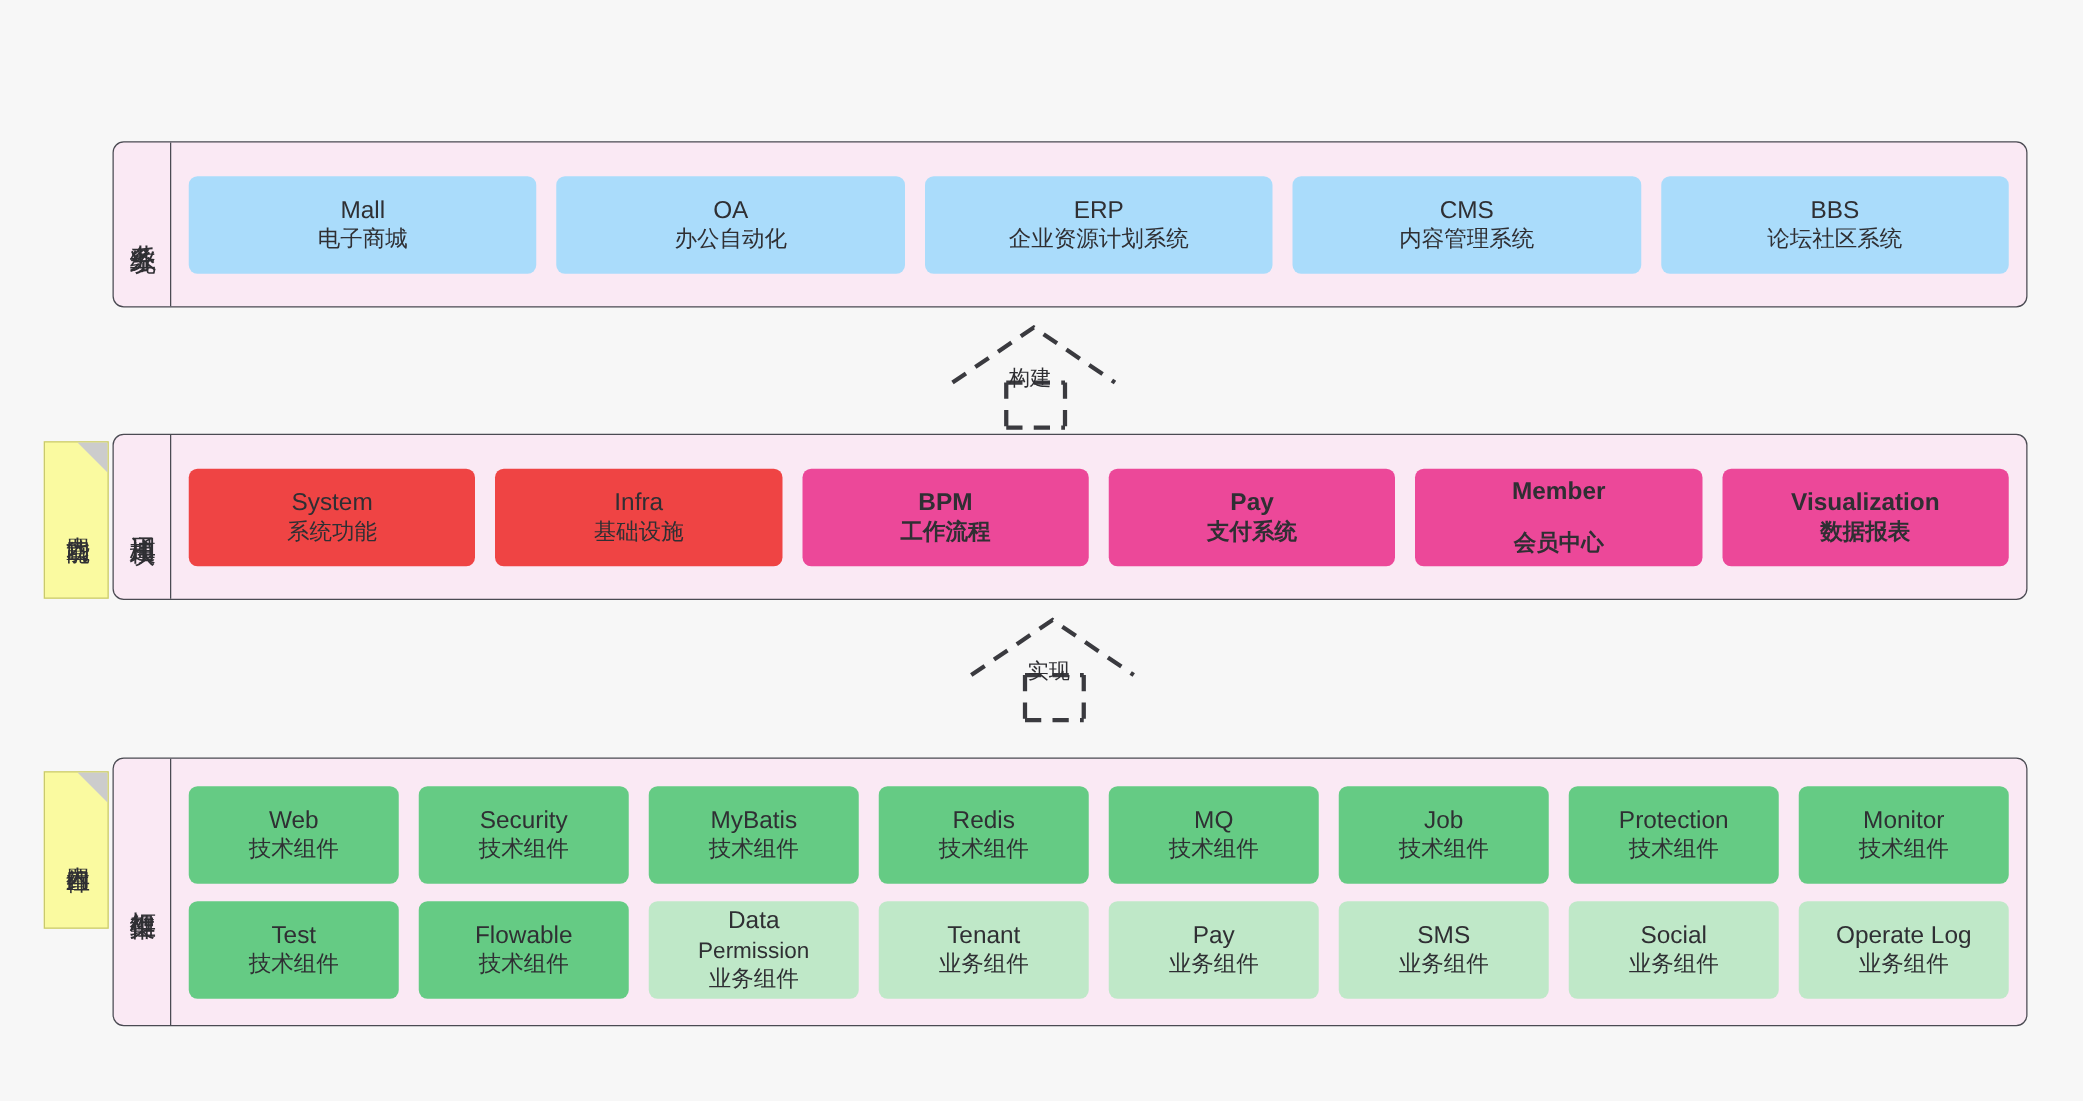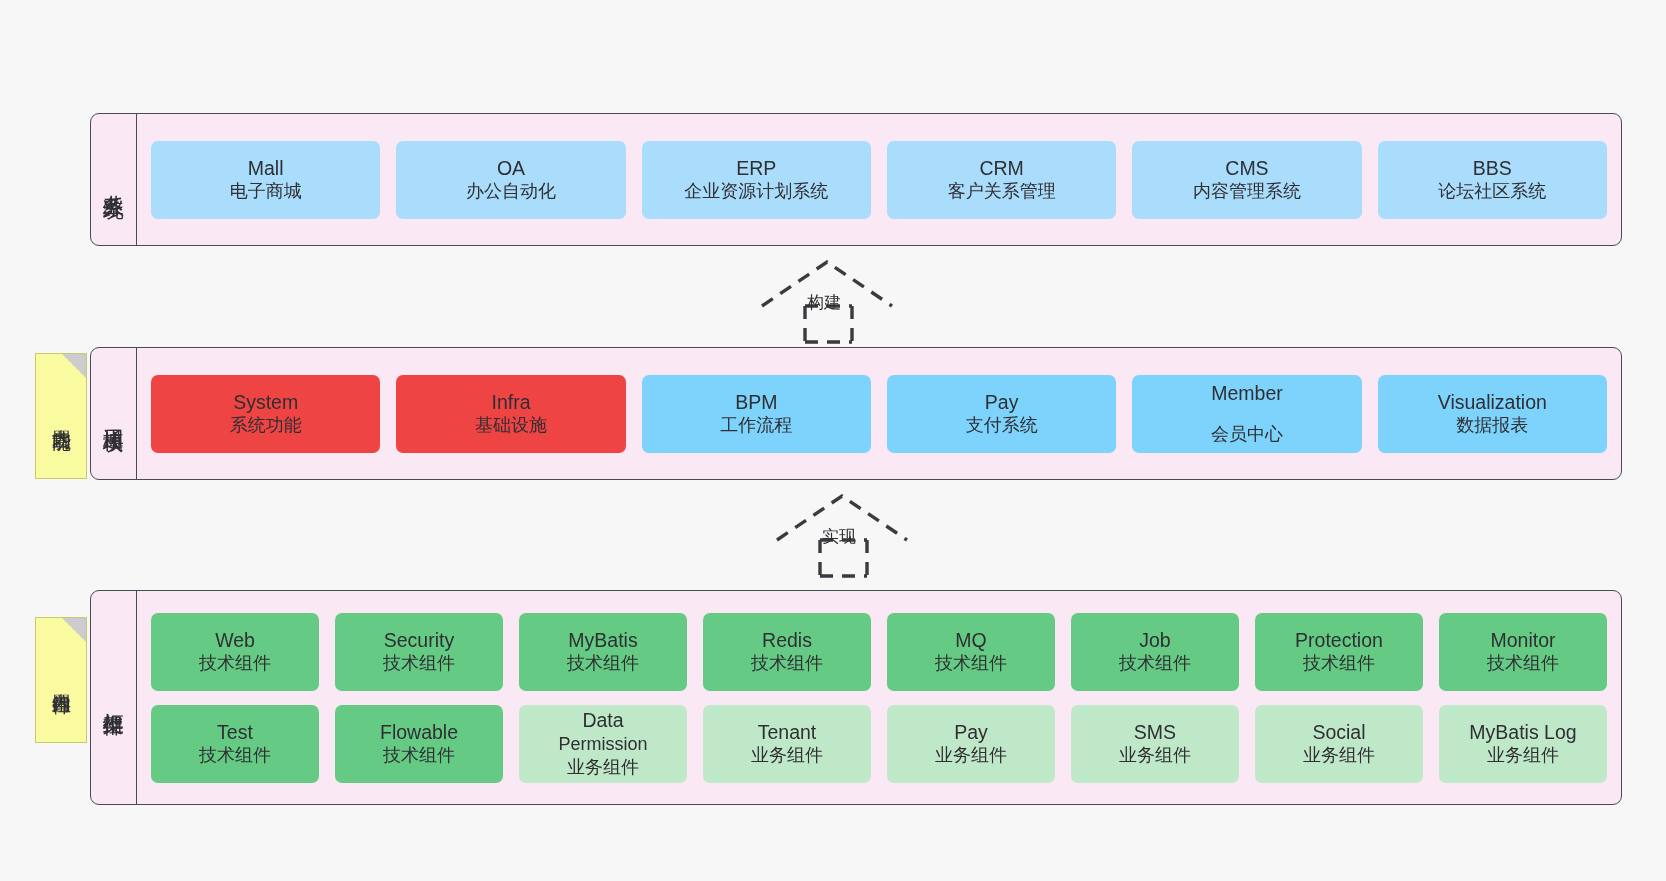--- a/index.html
+++ b/index.html
@@ -65,21 +65,21 @@
     line-height:1.28;
     padding:6px 4px;
     box-sizing:border-box;
   }
   .card .t1{font-size:19.5px;}
   .card .t2{font-size:18px;}
   .card .t3{font-size:18px;text-align:right;}
 
   .blue{background:#aadcfb;}
   .red{background:#ef4444;}
-  .pink{background:#7dd3fc;}
+  .pink{background:#ec4899;font-weight:bold;}
   .green{background:#65cb84;}
   .lgreen{background:#bfe8c8;}
 
   
   .note{
     position:absolute;
     background:#fafaa0;
     border:1.2px solid #c9c96e;
     box-sizing:border-box;
     display:flex;
@@ -124,24 +124,20 @@
             <div class="t1">Mall</div>
             <div class="t3">电子商城</div>
           </div>
           <div class="card blue" style="height: 78px;">
             <div class="t1">OA</div>
             <div class="t3">办公自动化</div>
           </div>
           <div class="card blue" style="height: 78px;">
             <div class="t1">ERP</div>
             <div class="t3">企业资源计划系统</div>
-          </div>
-          <div class="card blue" style="height: 78px;">
-            <div class="t1">CRM</div>
-            <div class="t3">客户关系管理</div>
           </div>
           <div class="card blue" style="height: 78px;">
             <div class="t1">CMS</div>
             <div class="t3">内容管理系统</div>
           </div>
           <div class="card blue" style="height: 78px;">
             <div class="t1">BBS</div>
             <div class="t3">论坛社区系统</div>
           </div>
         </div>
@@ -199,21 +195,21 @@
       <path d="M45 48 L45 84 M92 48 L92 84 M45 84 L92 84 M45 48 L92 48" fill="none" stroke="#3a3a3f" stroke-width="3.4" stroke-dasharray="13,9"></path>
     </svg>
     <div class="conn-label" style="left:47px;top:33px;">实现</div>
   </div>
 
   <div class="note" style="left:35px;top:617px;width:52px;height:126px;">
     <span class="fold"></span>
     <span>内置组件</span>
   </div>
 
-  <div class="layer" id="layer-framework" style="left:90px;top:590px;width:1532px;height:215px;">
+  <div class="layer" id="layer-framework" style="left:90px;top:606px;width:1532px;height:215px;">
     <div class="layer-title">框架组件</div>
     <div class="layer-body">
       <div class="row" id="row-fw1">
           <div class="card green" style="height: 78px;">
             <div class="t1">Web</div>
             <div class="t3">技术组件</div>
           </div>
           <div class="card green" style="height: 78px;">
             <div class="t1">Security</div>
             <div class="t3">技术组件</div>
@@ -267,20 +263,20 @@
           </div>
           <div class="card lgreen" style="height: 78px;">
             <div class="t1">SMS</div>
             <div class="t3">业务组件</div>
           </div>
           <div class="card lgreen" style="height: 78px;">
             <div class="t1">Social</div>
             <div class="t3">业务组件</div>
           </div>
           <div class="card lgreen" style="height: 78px;">
-            <div class="t1">MyBatis Log</div>
+            <div class="t1">Operate Log</div>
             <div class="t3">业务组件</div>
           </div>
         </div>
     </div>
   </div>
 
 </div>
 
 </body></html>

